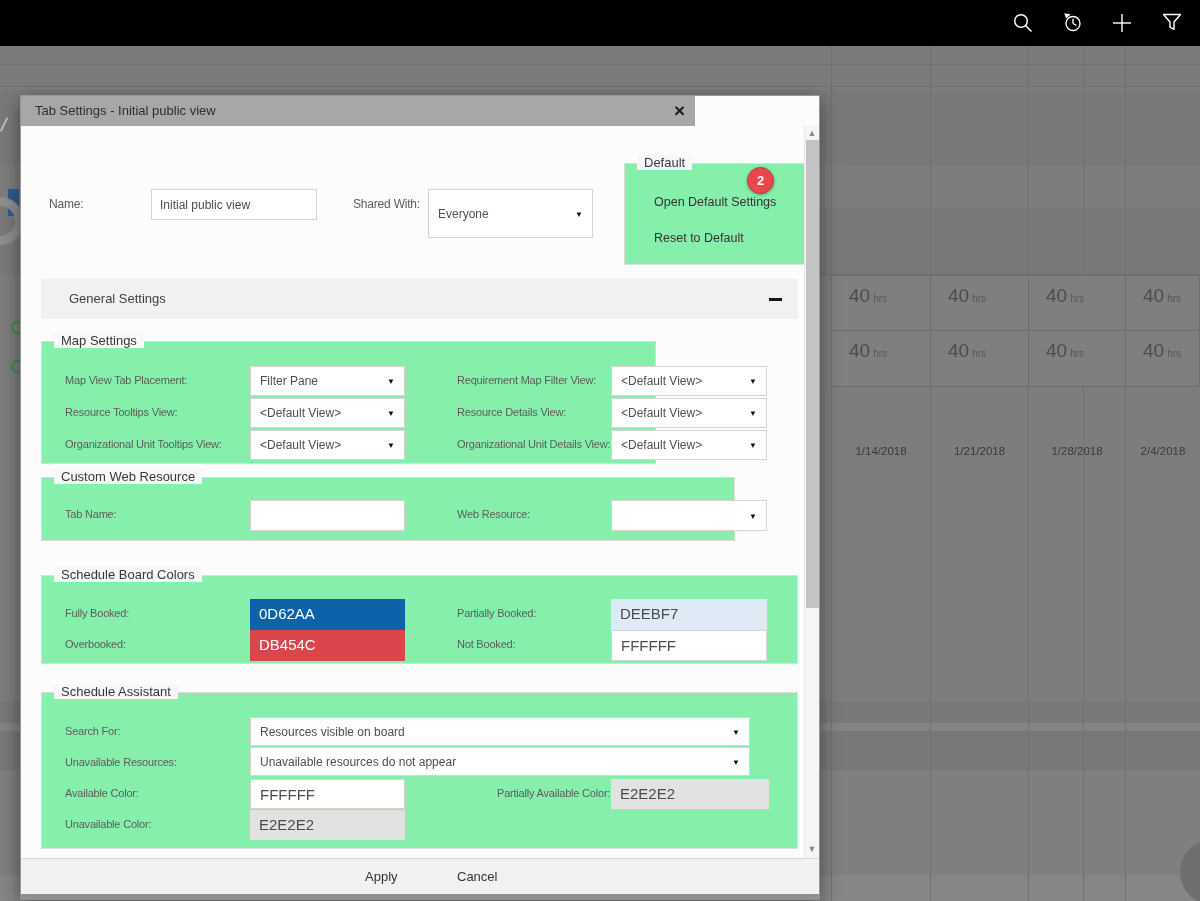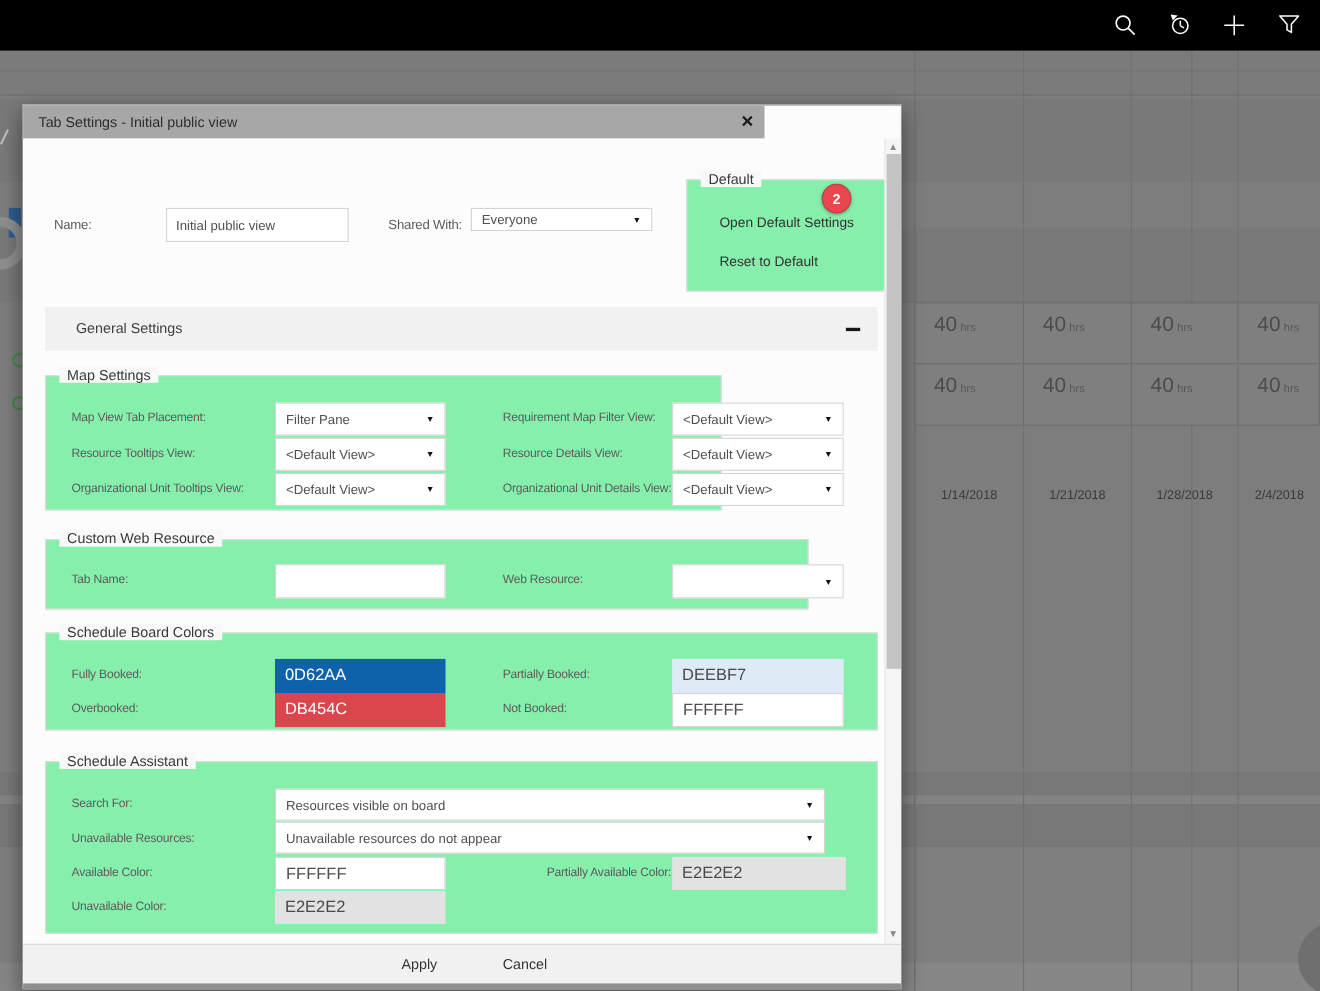--- a/index.html
+++ b/index.html
@@ -162,21 +162,21 @@
     <div class="dlg-header">
       <span class="dlg-title">Tab Settings - Initial public view</span>
       <span class="dlg-close">×</span>
     </div>
 
     <div class="dlg-content">
 
       <span class="lab" style="left:28px;top:71px;font-size:12px;">Name:</span>
       <input class="inp" style="left: 130px; top: 63px; width: 166px; height: 31px;" value="Initial public view">
       <span class="lab" style="left:332px;top:71px;font-size:12px;">Shared With:</span>
-      <div class="dd" style="left:407px;top:63px;width:165px;height:21px;">
+      <div class="dd" style="left:407px;top:63px;width:165px;height:49px;">
         <span class="val">Everyone</span>
         <span class="car">▼</span>
       </div>
 
       <div class="grp" style="left:603px;top:37px;width:194px;height:102px;">
         <span class="legend">Default</span>
         <span class="link" style="left:29px;top:31px;">Open Default Settings</span>
         <span class="link" style="left:29px;top:67px;">Reset to Default</span>
       </div>
       <div class="badge" style="left:726px;top:41px;width:27px;height:27px;font-size:13px;position:absolute;">
@@ -215,21 +215,21 @@
           <span class="val">&lt;Default View&gt;</span>
           <span class="car">▼</span>
         </div>
         <span class="lab" style="left:415px;top:96px;">Organizational Unit Details View:</span>
         <div class="dd" style="left:569px;top:88px;width:156px;height:30px;">
           <span class="val">&lt;Default View&gt;</span>
           <span class="car">▼</span>
         </div>
       </div>
 
-      <div class="grp" style="left:20px;top:364px;width:694px;height:64px;">
+      <div class="grp" style="left:20px;top:351px;width:694px;height:64px;">
         <span class="legend">Custom Web Resource</span>
         <span class="lab" style="left:23px;top:30px;">Tab Name:</span>
         <input class="inp" style="left: 208px; top: 22px; width: 155px; height: 31px;" value="">
         <span class="lab" style="left:415px;top:30px;">Web Resource:</span>
         <div class="dd" style="left:569px;top:22px;width:156px;height:31px;">
           <span class="val"></span>
           <span class="car">▼</span>
         </div>
       </div>
 

